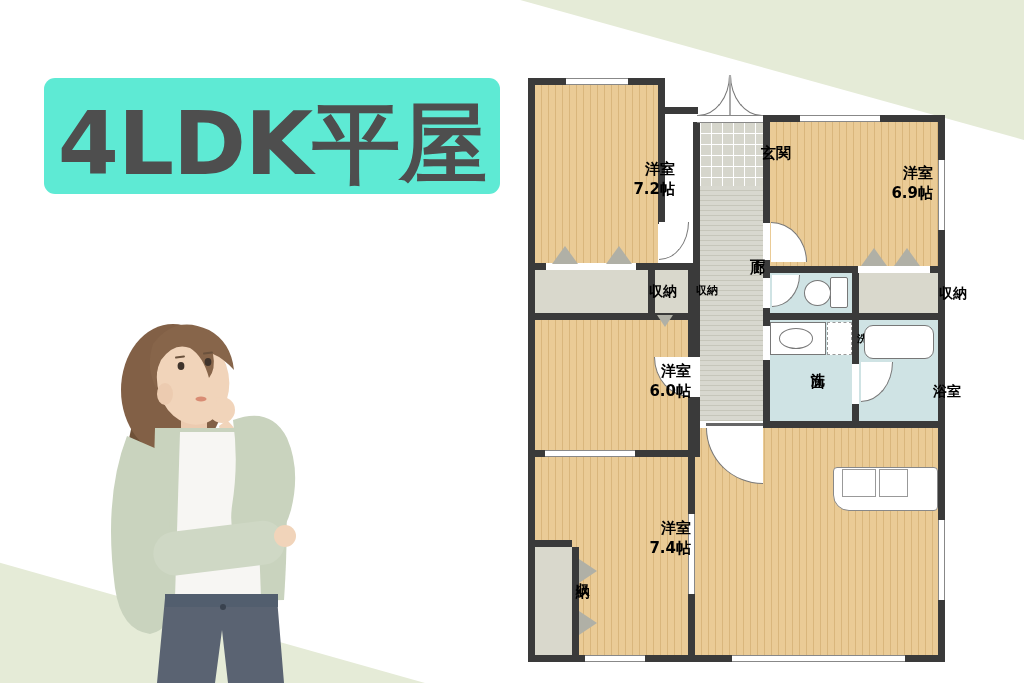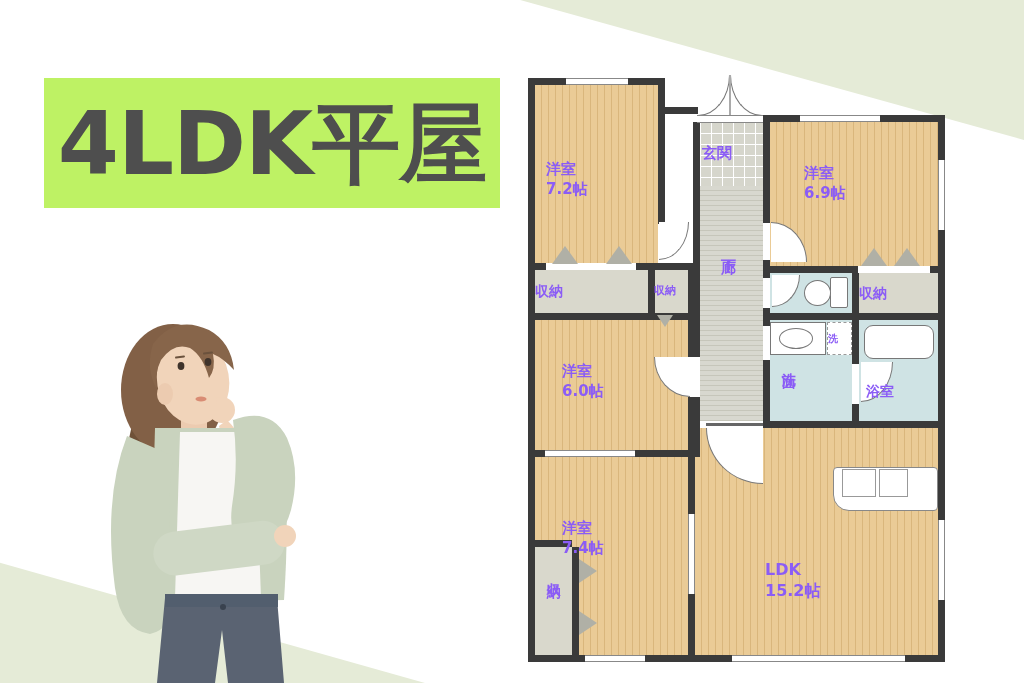--- a/index.html
+++ b/index.html
@@ -3,42 +3,42 @@
 <meta charset="utf-8">
 <style>
   html,body{margin:0;padding:0;background:#fff;font-family:"DejaVu Sans",sans-serif;}
   #canvas{position:relative;width:1024px;height:683px;background:#fff;overflow:hidden;}
   .abs{position:absolute;}
   
   .green{position:absolute;inset:0;background:#e5ebd7;}
   #green-top{clip-path:polygon(50.8% 0,100% 0,100% 20.5%);}
   #green-bottom{clip-path:polygon(0 82.4%,41.5% 100%,0 100%);}
   
-  #title-band{position:absolute;left:44px;top:78px;width:456px;height:130px;background:#bef264;border-radius:0;}
+  #title-band{position:absolute;left:44px;top:78px;width:456px;height:116px;background:#5eead4;border-radius:11px;}
   #title{position:absolute;left:0;top:0;width:456px;height:130px;line-height:132px;text-align:center;
          font-size:88px;font-weight:900;color:#4e4e4e;letter-spacing:-1px;}
   #subtitle{position:absolute;left:226px;top:242px;font-size:64px;font-weight:900;color:#e1885c;
             text-shadow:4px 4px 0 rgba(115,115,115,.75);letter-spacing:1px;}
   
   #plan{position:absolute;left:528px;top:64px;width:420px;height:600px;}
   .w{position:absolute;background:#3a3a3a;}
   .bgw{position:absolute;background:#fff;}
   .wood{position:absolute;background:repeating-linear-gradient(90deg,#eacb96 0 6px,#d9b67c 6px 7px);}
   .gray{position:absolute;background:#d9d8cc;}
   .blue{position:absolute;background:#cfe3e4;}
   .tile{position:absolute;background-color:#d6d6cc;
         background-image:linear-gradient(#fff 1px,transparent 1px),linear-gradient(90deg,#fff 1px,transparent 1px);
         background-size:11px 11px;}
   .stripes{position:absolute;background:repeating-linear-gradient(180deg,#d8d8cf 0 4px,#c6c6ba 4px 5px);}
   .win{position:absolute;background:#fff;border-top:1.5px solid #888;border-bottom:1.5px solid #888;box-sizing:border-box;}
   .winv{position:absolute;background:#fff;border-left:1.5px solid #888;border-right:1.5px solid #888;box-sizing:border-box;}
   .gap{position:absolute;background:#fff;}
   .arc{position:absolute;background:#fff;box-sizing:border-box;}
   .fix{position:absolute;background:#fff;border:1.5px solid #777;box-sizing:border-box;}
-  .lbl{position:absolute;color:#8b5cf6;font-weight:600;text-align:left;line-height:1.3;}
+  .lbl{position:absolute;color:#000000;font-weight:600;text-align:right;line-height:1.3;padding-left:29px;}
   .vert{writing-mode:vertical-rl;text-orientation:upright;letter-spacing:2px;}
   .tri{position:absolute;width:0;height:0;border-style:solid;}
   .leaf{position:absolute;background:#666;}
   .thin{position:absolute;background:#aaa;}
 </style>
 </head>
 <body>
 
 <div id="canvas">
 
@@ -183,24 +183,20 @@
       <span>6.9帖</span>
     </div>
     <div class="lbl" style="left:34px;top:298px;width:100px;font-size:15px;">
       <span>洋室</span><br>
       <span>6.0帖</span>
     </div>
     <div class="lbl" style="left:34px;top:455px;width:100px;font-size:15px;">
       <span>洋室</span><br>
       <span>7.4帖</span>
     </div>
-    <div class="lbl" style="left:237px;top:496px;width:100px;font-size:16px;">
-      <span>LDK</span><br>
-      <span>15.2帖</span>
-    </div>
     <div class="lbl" style="left:174px;top:80px;width:60px;font-size:15px;">玄関</div>
     <div class="lbl vert" style="left:190px;top:182px;font-size:15px;">廊下</div>
     <div class="lbl vert" style="left:252px;top:298px;font-size:14px;">洗面</div>
     <div class="lbl" style="left:338px;top:318px;width:66px;font-size:14px;">浴室</div>
     <div class="lbl" style="left:7px;top:218px;width:113px;font-size:14px;">収納</div>
     <div class="lbl" style="left:126px;top:220px;width:35px;font-size:11px;">収納</div>
     <div class="lbl" style="left:331px;top:220px;width:79px;font-size:14px;">収納</div>
     <div class="lbl vert" style="left:17px;top:508px;font-size:14px;">収納</div>
   </div>
 </div>

